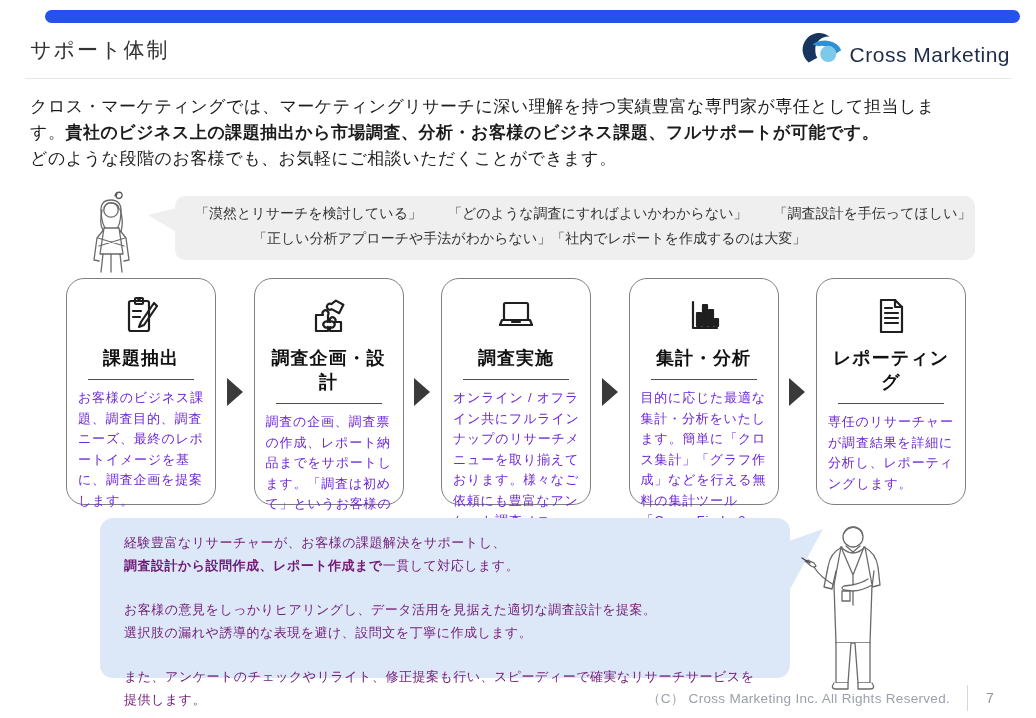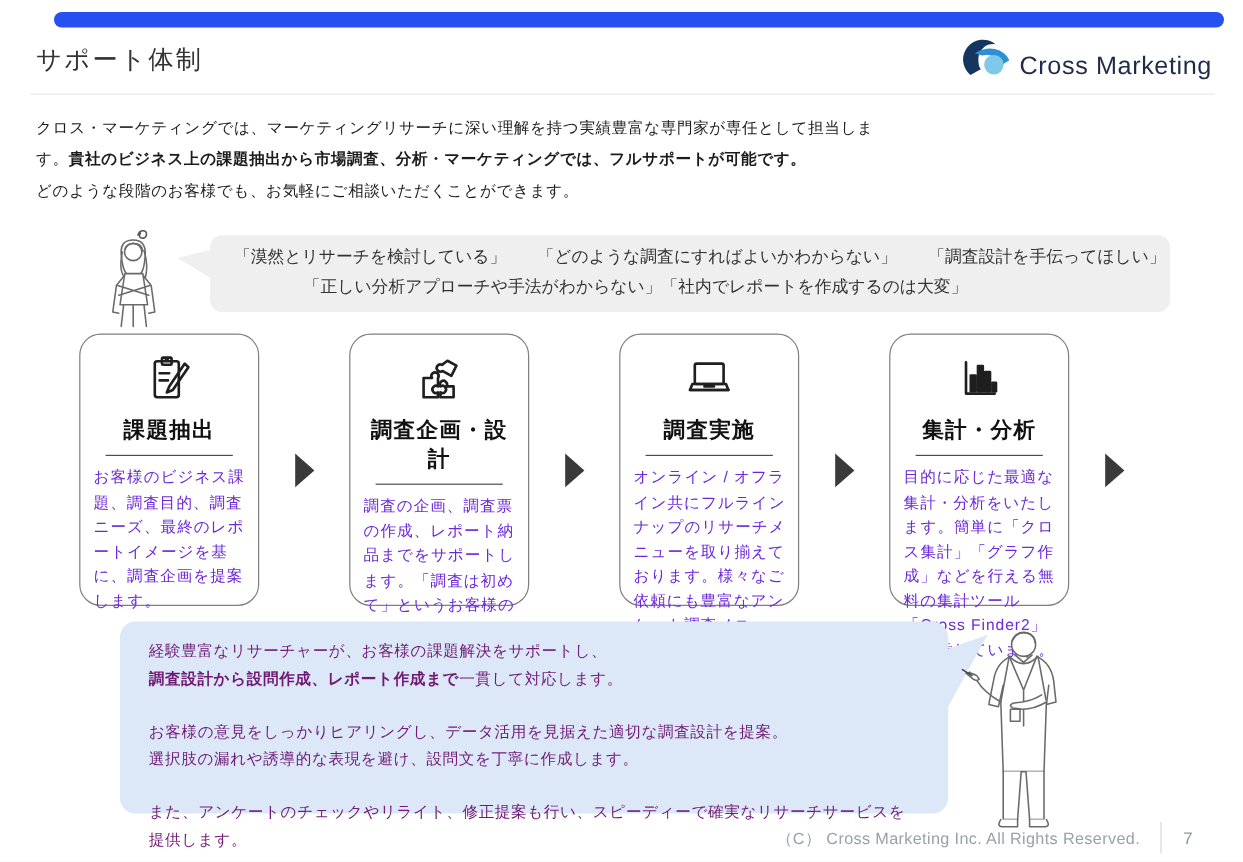--- a/index.html
+++ b/index.html
@@ -9,21 +9,21 @@
 
   .top-bar { position:absolute; left:45px; top:10px; width:975px; height:13px; border-radius:7px; background:#2451f0; }
 
   .page-title { position:absolute; left:30px; top:36px; font-size:21px; letter-spacing:2px; color:#333; font-weight:500;text-align:center; }
 
   .logo { position:absolute; right:26px; top:32px; display:flex; align-items:center; gap:6px; }
   .logo-text { font-size:21px; color:#1e2b49; letter-spacing:0.5px; }
 
   .title-divider { position:absolute; left:25px; top:78px; width:987px; border-top:1px solid #e8e8ea; }
 
-  .intro { position:absolute; left:30px; top:94px; width:990px; font-size:13px; line-height:26px; letter-spacing:0.5px; color:#1c1c1c; }
+  .intro { position:absolute; left:30px; top:94px; width:990px; font-size:17px; line-height:26px; letter-spacing:0.5px; color:#1c1c1c; }
   .intro b { font-weight:bold; }
 
   
   .thinker { position:absolute; left:78px; top:190px; }
   .concerns-bubble { position:absolute; left:175px; top:196px; width:800px; height:64px; background:#efeff0; border-radius:10px; padding:9px 14px 0 16px; }
   .concerns-tail { position:absolute; left:-27px; top:12px; width:0; height:0;
       border-right:28px solid #efeff0; border-top:7px solid transparent; border-bottom:17px solid transparent; }
   .quote-row { display:flex; font-family:"Liberation Serif","DejaVu Serif",serif; font-size:14px; color:#333; white-space:nowrap; }
   .quote-row.r1 { gap:26px; margin-left:4px; }
   .quote-row.r2 { margin-left:62px; margin-top:7px; }
@@ -69,21 +69,21 @@
         <circle cx="27.5" cy="23" r="8.5" fill="#7ec8ea"></circle>
       </svg>
     </span>
     <span class="logo-text">Cross Marketing</span>
   </div>
 
   <div class="title-divider"></div>
 
   <div class="intro">
     <span>クロス・マーケティングでは、マーケティングリサーチに深い理解を持つ実績豊富な専門家が専任として担当しま</span><br>
-    <span>す。</span><b>貴社のビジネス上の課題抽出から市場調査、分析・マーケティングでは、フルサポートが可能です。</b><br>
+    <span>す。</span><b>貴社のビジネス上の課題抽出から市場調査、分析・お客様のビジネス課題、フルサポートが可能です。</b><br>
     <span>どのような段階のお客様でも、お気軽にご相談いただくことができます。</span>
   </div>
 
   <div class="thinker">
     <svg class="lineart" width="68" height="84" viewBox="0 0 68 84">
       <path d="M37 6 c1 -5 8 -5 7 0 c-1 4 -8 3 -5 -2" fill="none" stroke="#555"></path>
       <path d="M23 22 q-1 -12 10 -12 q11 0 10 13 q-1 14 -5 16 l-10 0 q-4 -4 -5 -17" fill="#fff"></path>
       <circle cx="33" cy="20" r="7.2" fill="#fff"></circle>
       <path d="M26 18 q2 -6 8 -5 q6 0 7 6" fill="none"></path>
       <path d="M24 20 q-3 14 1 20 M42 19 q4 12 1 23" fill="none"></path>
@@ -174,20 +174,32 @@
       </div>
       <div class="step-title">集計・分析</div>
       <div class="step-divider"></div>
       <div class="step-body">目的に応じた最適な集計・分析をいたします。簡単に「クロス集計」「グラフ作成」などを行える無料の集計ツール「Cross Finder2」も用意しています。</div>
     </div>
 
     <div class="step-gap">
       <div class="arrow-right"></div>
     </div>
 
+    <div class="step-box">
+      <div class="step-icon">
+        <svg class="icon" width="46" height="46" viewBox="0 0 46 46">
+          <path d="M13 7 h14 l7 7 v25 h-21 z"></path>
+          <path d="M27 7 v7 h7"></path>
+          <path d="M17 15 h7 M17 20 h13 M17 25 h13 M17 30 h13"></path>
+        </svg>
+      </div>
+      <div class="step-title">レポーティング</div>
+      <div class="step-divider"></div>
+      <div class="step-body">専任のリサーチャーが調査結果を詳細に分析し、レポーティングします。</div>
+    </div>
 
   </div>
 
   <div class="support-bubble">
     <div>経験豊富なリサーチャーが、お客様の課題解決をサポートし、</div>
     <div><b>調査設計から設問作成、レポート作成まで</b><span>一貫して対応します。</span></div>
     <div class="gap"></div>
     <div>お客様の意見をしっかりヒアリングし、データ活用を見据えた適切な調査設計を提案。</div>
     <div>選択肢の漏れや誘導的な表現を避け、設問文を丁寧に作成します。</div>
     <div class="gap"></div>

